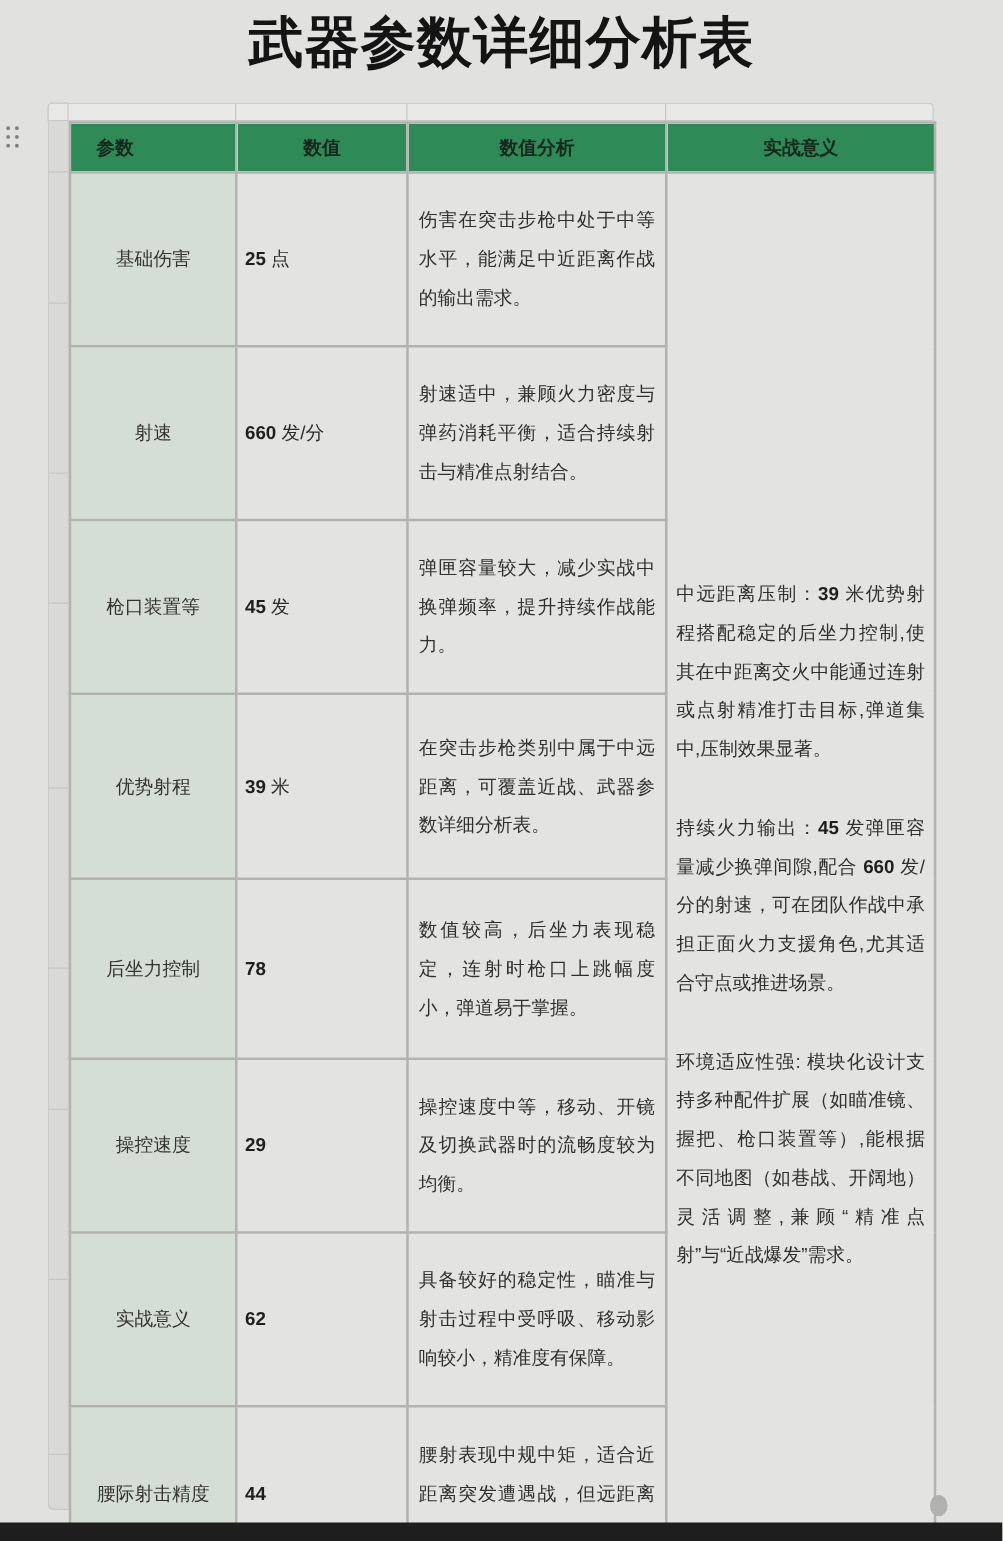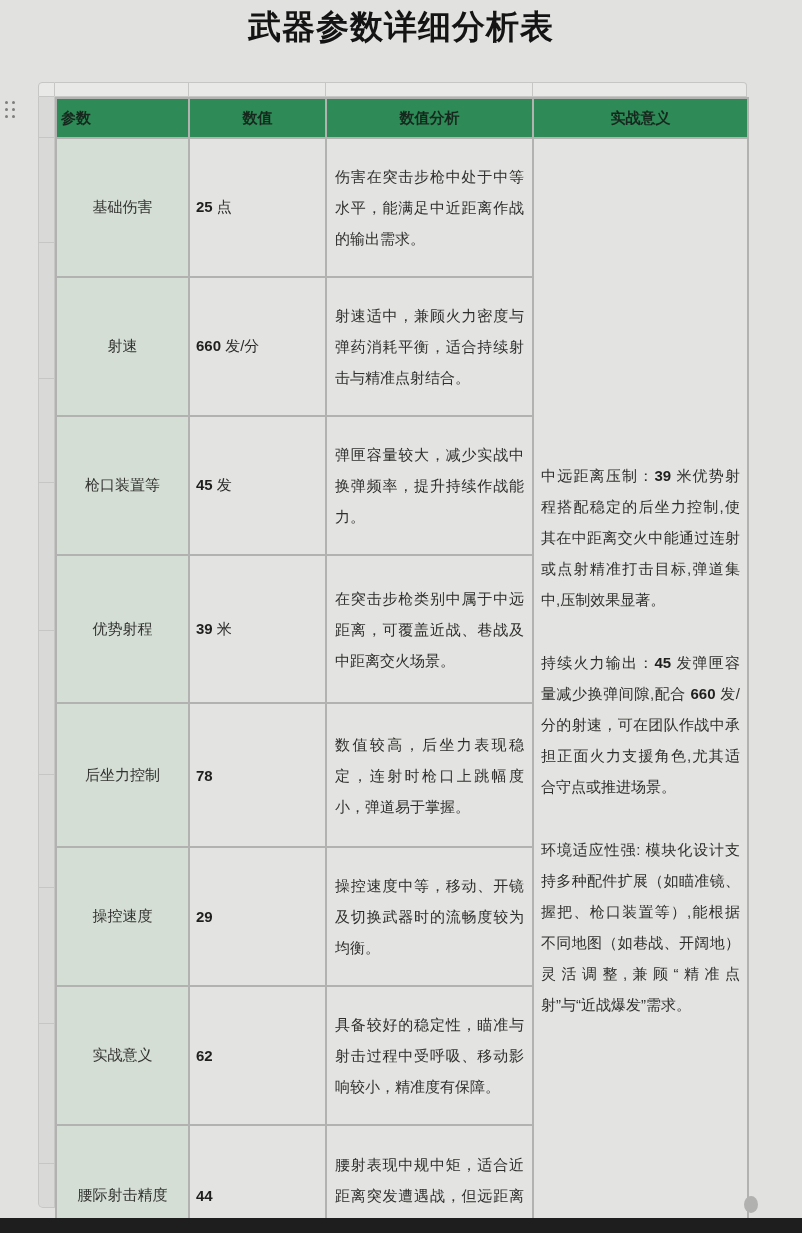--- a/index.html
+++ b/index.html
@@ -6,21 +6,21 @@
   body{
     width:802px;height:1233px;position:relative;overflow:hidden;
     background:#e1e1df;
     font-family:"Liberation Sans","DejaVu Sans",sans-serif;
     color:#2d2d2d;
     -webkit-font-smoothing:antialiased;
   }
   .page-title{
     margin:0;padding-top:5px;
     text-align:center;
-    font-size:33px;font-weight:bold;color:#141414;
+    font-size:44px;font-weight:bold;color:#141414;
     letter-spacing:1px;
   }
   
   .table-widget{position:absolute;left:38px;top:82px;width:712px;height:1130px;}
   .corner-cell{
     position:absolute;left:0;top:0;width:17px;height:15px;
     background:#e9e9e7;border:1px solid #c6c6c4;border-radius:4px 0 0 0;
     box-sizing:border-box;
   }
   .col-strip{
@@ -36,21 +36,21 @@
   }
   .row-strip .sep{position:absolute;left:0;right:0;height:1px;background:#c6c6c4;}
   table.main{
     position:absolute;left:17px;top:15px;width:692px;
     border-collapse:collapse;table-layout:fixed;
     background:#e3e3e1;
   }
   td,th{border:2px solid #b2b2b0;box-sizing:border-box;overflow:hidden;}
   th{
     background:#2e8a57;color:#16281d;font-size:15px;font-weight:bold;
-    height:40px;text-align:center;padding:0 4px;
+    height:40px;text-align:center;padding:0 20px;
   }
   th.left{text-align:left;}
   td{font-size:15px;vertical-align:middle;background:#e3e3e1;}
   td.param{
     background:#d4ded5;text-align:center;color:#333331;padding:0 6px;
   }
   td.value{text-align:left;color:#2b2b29;padding:0 6px;}
   td.value .num,.num{font-weight:bold;color:#1f1f1d;}
   td.analysis{
     text-align:justify;padding:22px 8px;line-height:31px;color:#2f2f2d;
@@ -141,21 +141,21 @@
       <td class="analysis">射速适中，兼顾火力密度与弹药消耗平衡，适合持续射击与精准点射结合。</td>
     </tr>
     <tr style="height:104px">
       <td class="param">枪口装置等</td>
       <td class="value"><span class="num">45</span><span> 发</span></td>
       <td class="analysis">弹匣容量较大，减少实战中换弹频率，提升持续作战能力。</td>
     </tr>
     <tr style="height:148px">
       <td class="param">优势射程</td>
       <td class="value"><span class="num">39</span><span> 米</span></td>
-      <td class="analysis">在突击步枪类别中属于中远距离，可覆盖近战、巷战及中距离交火场景。</td>
+      <td class="analysis">在突击步枪类别中属于中远距离，可覆盖近战、武器参数详细分析表。</td>
     </tr>
     <tr style="height:144px">
       <td class="param">后坐力控制</td>
       <td class="value"><span class="num">78</span><span></span></td>
       <td class="analysis">数值较高，后坐力表现稳定，连射时枪口上跳幅度小，弹道易于掌握。</td>
     </tr>
     <tr style="height:113px">
       <td class="param">操控速度</td>
       <td class="value"><span class="num">29</span><span></span></td>
       <td class="analysis">操控速度中等，移动、开镜及切换武器时的流畅度较为均衡。</td>

